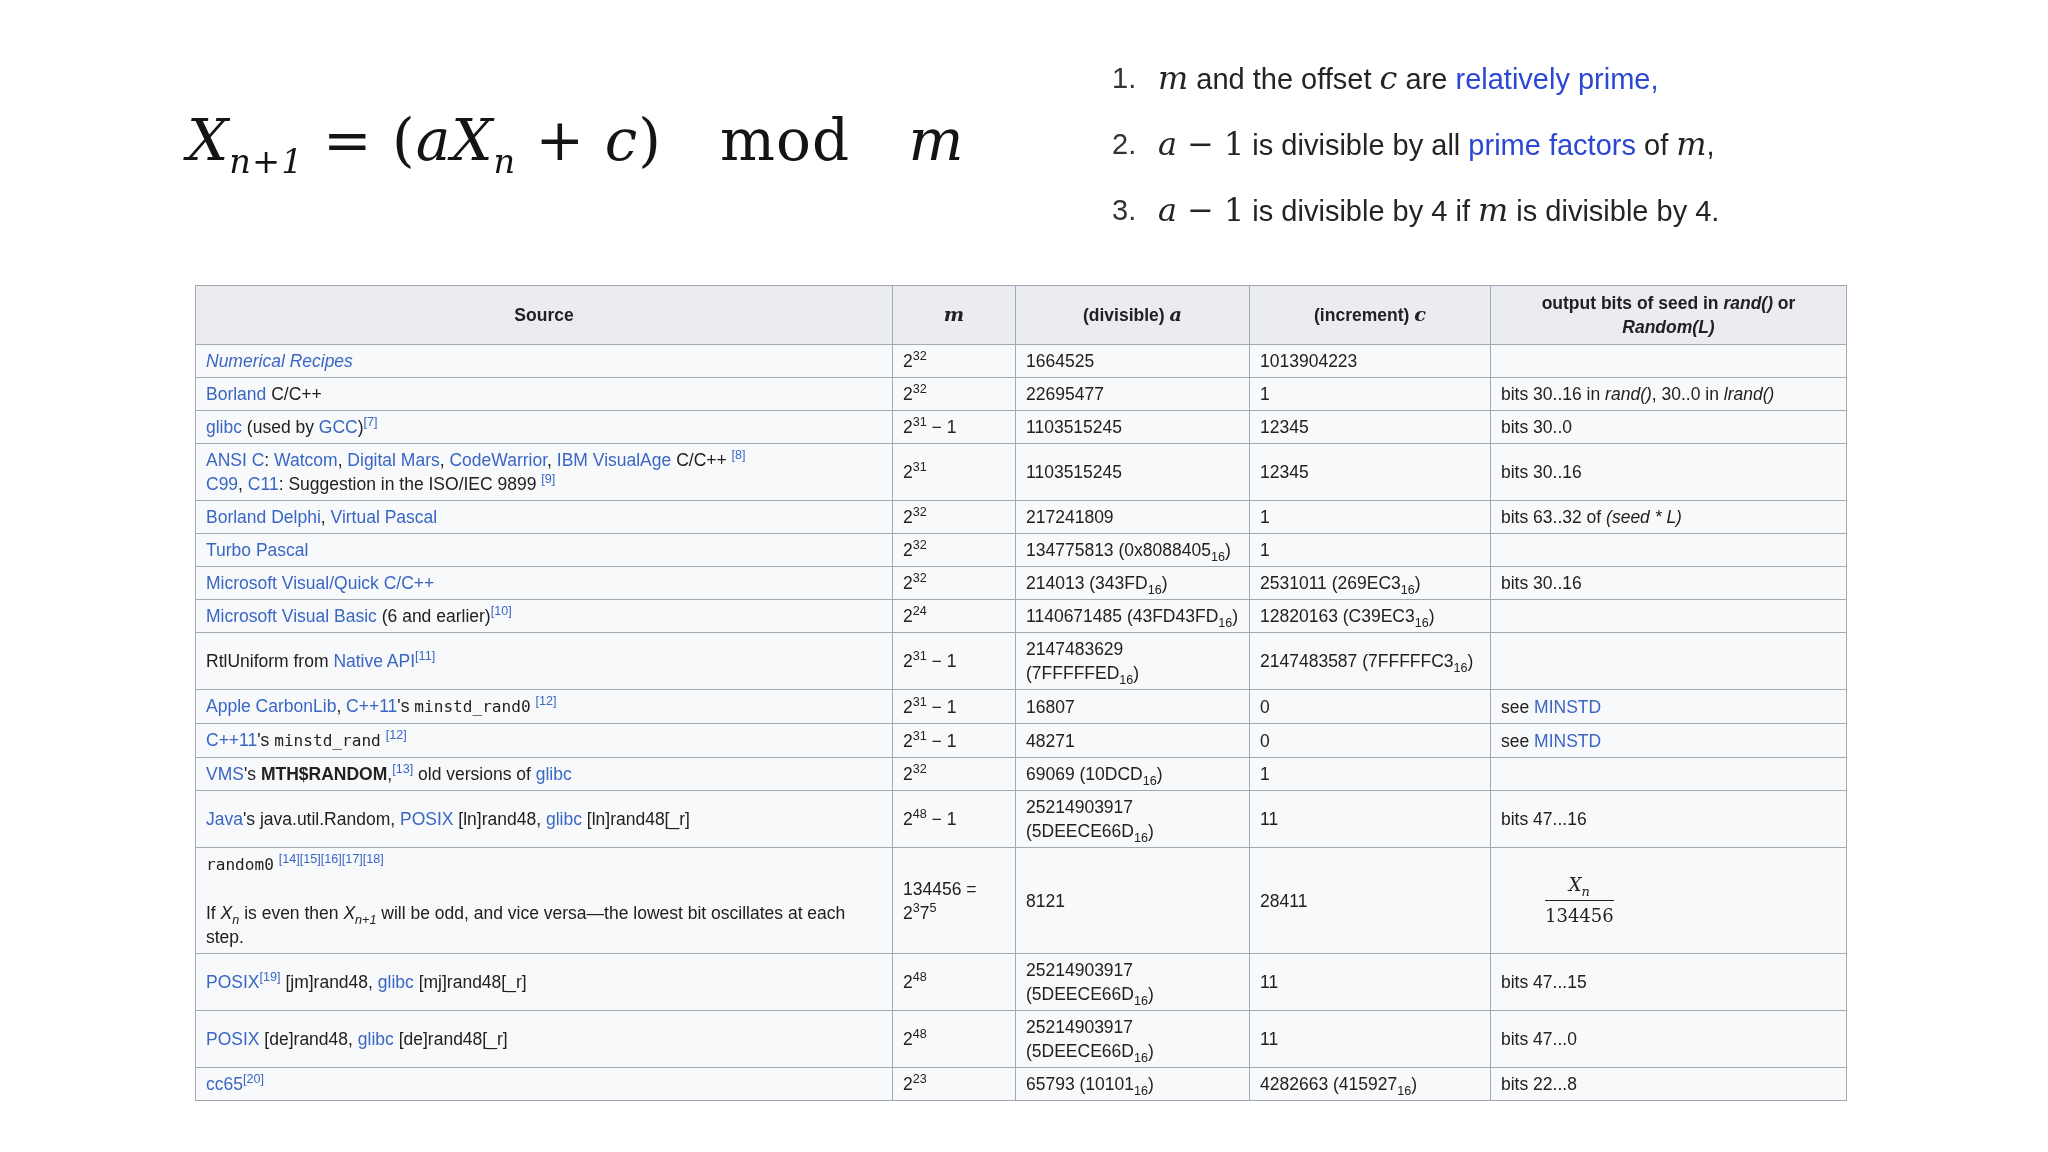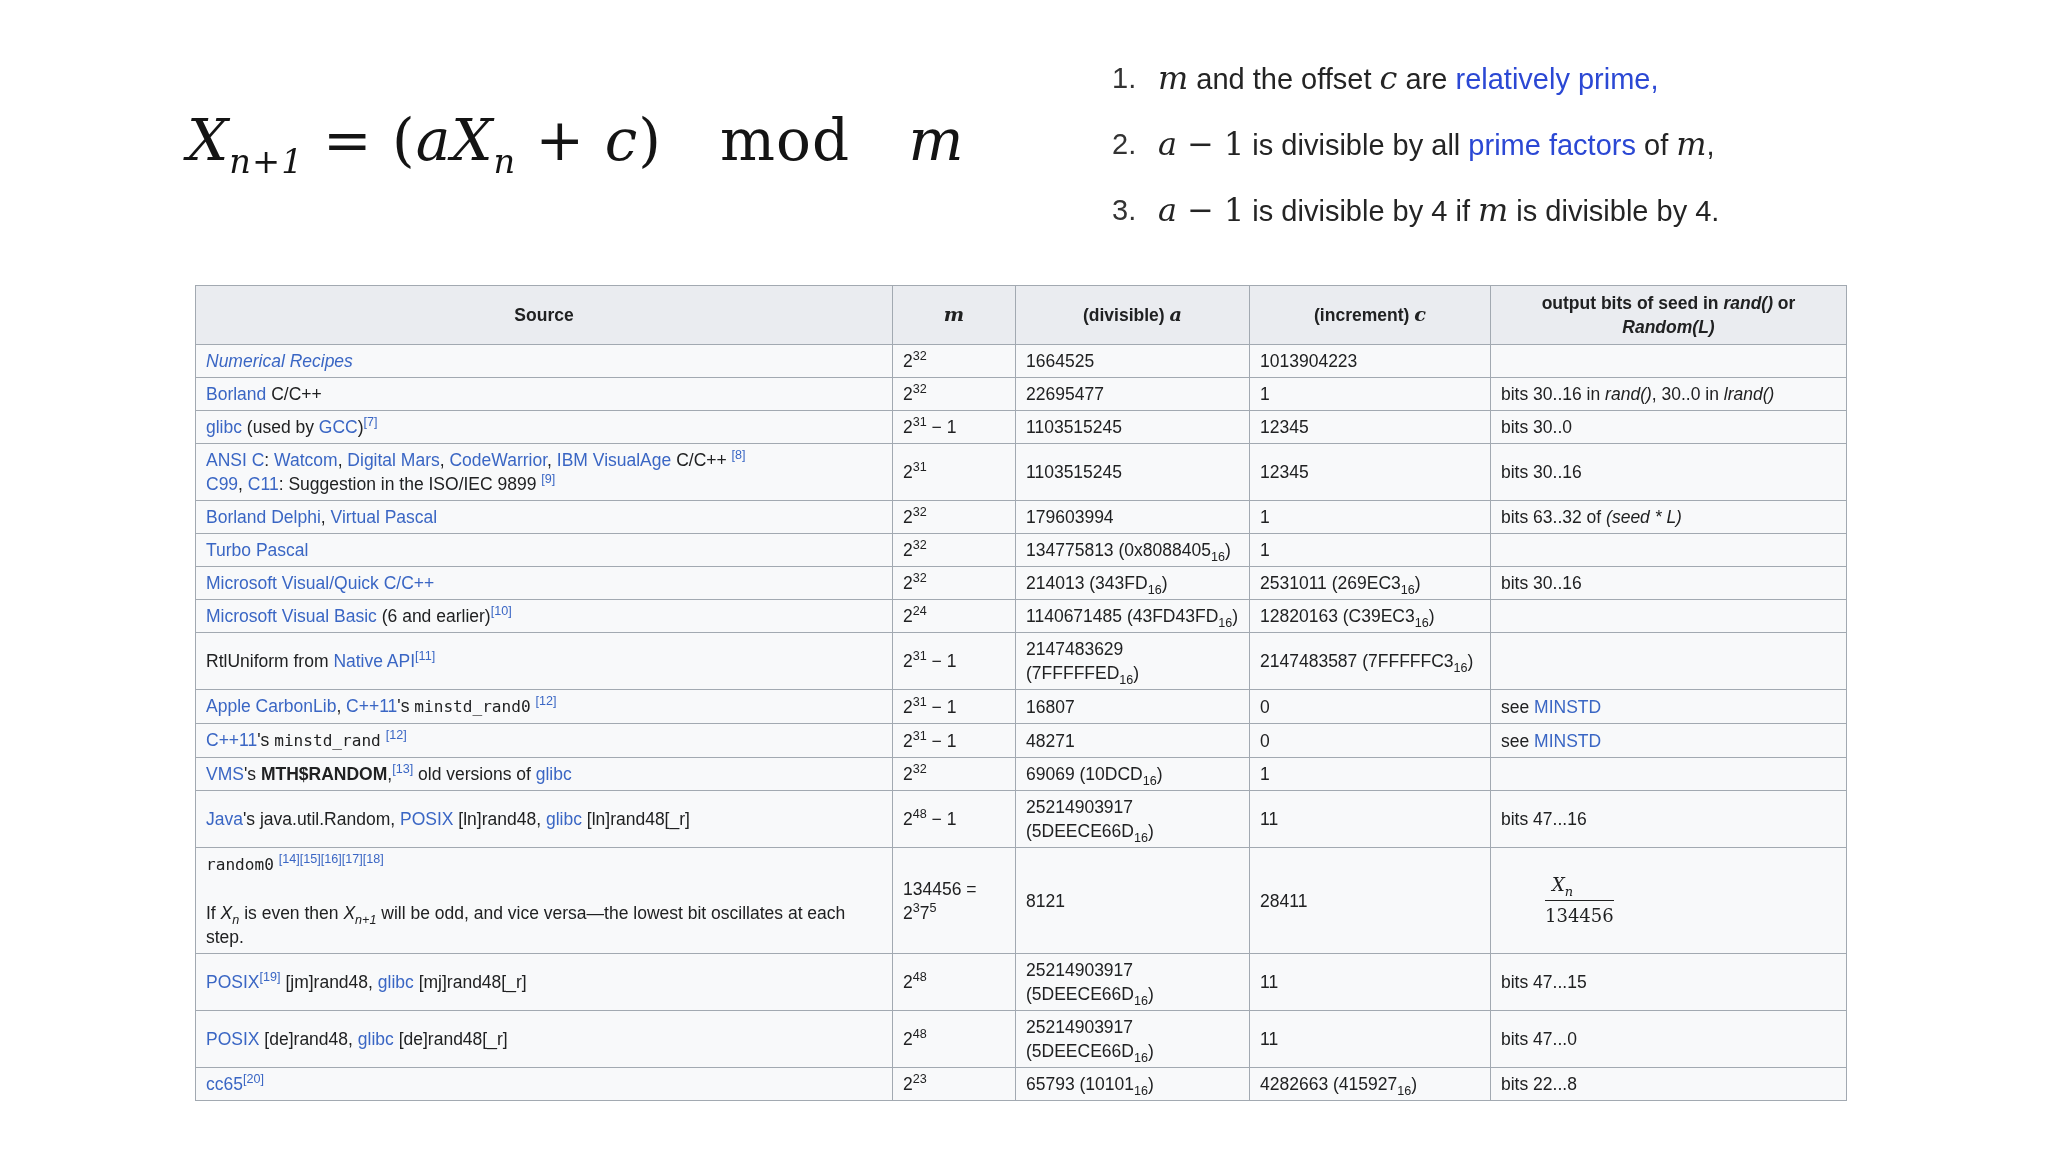--- a/index.html
+++ b/index.html
@@ -30,21 +30,21 @@
     border-collapse:collapse;width:100%;table-layout:fixed;
     font-size:17.5px;line-height:24px;background:#f8f9fa;color:#202122;
   }
   th,td{border:1px solid #a2a9b1;padding:4px 10px;vertical-align:middle;text-align:left;word-wrap:break-word;}
   th{background:#eaecf0;text-align:center;padding:5px 8px;}
   col.c-source{width:697px;} col.c-m{width:123px;} col.c-a{width:234px;} col.c-c{width:241px;}
   td .lnk, th .lnk{color:#3a66c4;margin-top:32px;}
   sup{font-size:0.72em;line-height:0;}
   sub{font-size:0.72em;line-height:0;}
   sup.lnk{color:#3a66c4;}
-  .frac{display:inline-block;text-align:left;font-family:"DejaVu Serif",serif;font-size:18px;margin-left:44px;vertical-align:middle;}
+  .frac{display:inline-block;text-align:center;font-family:"DejaVu Serif",serif;font-size:18px;margin-left:44px;vertical-align:middle;}
   .frac .num{border-bottom:1.6px solid #222;padding:0 7px 3px;}
   .frac .den{padding-top:3px;}
 </style>
 </head>
 <body>
 
 <div class="formula" id="formula"><span class="ital">X</span><sub class="ital">n+1</sub><span> = (</span><span class="ital">aX</span><sub class="ital">n</sub><span> + </span><span class="ital">c</span><span>)</span><span>   mod   </span><span class="ital">m</span></div>
 
 <div class="conditions" id="conditions">
     <div class="cond-item">
@@ -104,21 +104,21 @@
         <tr>
           <td><span class="lnk">ANSI C</span><span>: </span><span class="lnk">Watcom</span><span>, </span><span class="lnk">Digital Mars</span><span>, </span><span class="lnk">CodeWarrior</span><span>, </span><span class="lnk">IBM VisualAge</span><span> C/C++ </span><sup class="lnk">[8]</sup><br><span class="lnk">C99</span><span>, </span><span class="lnk">C11</span><span>: Suggestion in the ISO/IEC 9899 </span><sup class="lnk">[9]</sup></td>
           <td><span>2</span><sup>31</sup></td>
           <td><span>1103515245</span></td>
           <td><span>12345</span></td>
           <td><span>bits 30..16</span></td>
         </tr>
         <tr>
           <td><span class="lnk">Borland Delphi</span><span>, </span><span class="lnk">Virtual Pascal</span></td>
           <td><span>2</span><sup>32</sup></td>
-          <td><span>179603994</span></td>
+          <td><span>217241809</span></td>
           <td><span>1</span></td>
           <td><span>bits 63..32 of </span><span class="ital">(seed * L)</span></td>
         </tr>
         <tr>
           <td><span class="lnk">Turbo Pascal</span></td>
           <td><span>2</span><sup>32</sup></td>
           <td><span>134775813 (0x8088405</span><sub>16</sub><span>)</span></td>
           <td><span>1</span></td>
           <td></td>
         </tr>

